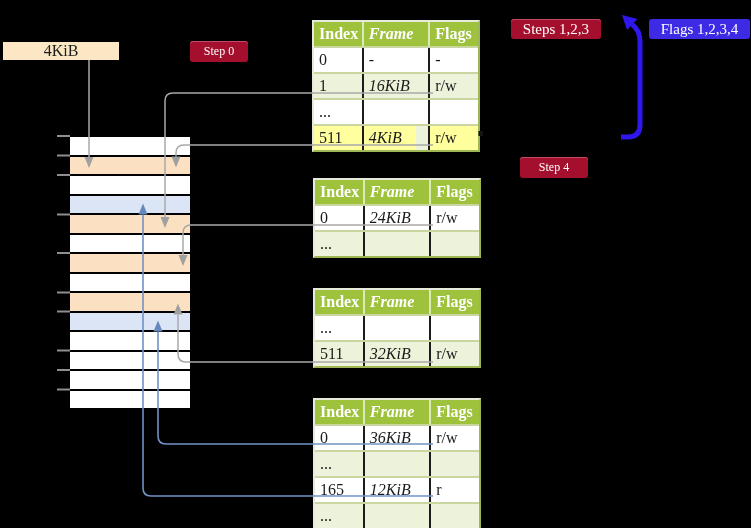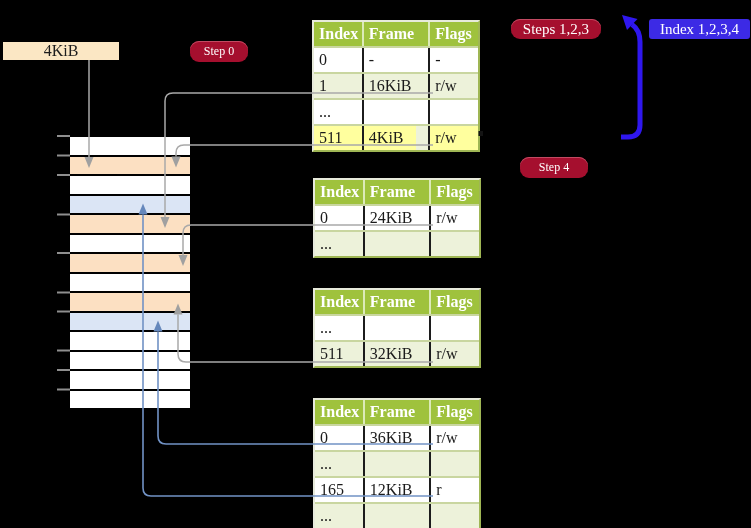--- a/index.html
+++ b/index.html
@@ -2,34 +2,34 @@
 <html><head>
 <meta charset="utf-8">
 <style>
   html,body{margin:0;padding:0;background:#000;}
   .canvas{position:relative;width:751px;height:528px;background:#000;overflow:hidden;
           font-family:"Liberation Serif","DejaVu Serif",serif;}
 
   
   .badge{position:absolute;text-align:center;color:#fff;font-size:12px;line-height:20px;
          border-radius:3px;white-space:nowrap;}
-  .badge.red{background:#a50f2e;box-shadow:inset 0 1px 0 #c24a62;border-radius:9px;}
+  .badge.red{background:#a50f2e;box-shadow:inset 0 1px 0 #c24a62;}
   .badge.indigo{background:#3c2ae5;}
   .tanlabel{position:absolute;background:#fbe7c4;color:#1d1d1d;text-align:center;
             font-size:16px;line-height:18px;}
 
   
   .pt{position:absolute;width:168px;background:#fff;border:2px solid;
       border-color:#e7eadb #9fb654 #9fb654 #e7eadb;box-sizing:border-box;}
   .pt .row{display:flex;height:24px;}
   .pt .row + .row{border-top:2px solid #c9d6a0;}
   .pt .row > div{box-sizing:border-box;padding:1px 0 12px 5px;font-size:16px;line-height:22px;
                  color:#1a1a1a;overflow:hidden;}
   .pt .row > div:nth-child(1){width:53px;}
-  .pt .row > div:nth-child(2){width:60px;border-left:2px solid #1c1c1c;}
+  .pt .row > div:nth-child(2){width:60px;border-left:2px solid #1c1c1c;font-style:italic;}
   .pt .row > div:nth-child(3){width:55px;border-left:2px solid #1c1c1c;margin-left:12px;}
   .pt .hdr{background:#9fc23d;}
   .pt .hdr > div{color:#fff;font-weight:bold;}
   .pt .hdr > div:nth-child(2),.pt .hdr > div:nth-child(3){border-left:2px solid #dceab8;}
   .pt .shade{background:#edf2da;}
   .pt .hl{background:#ffff9e;}
 
   
   .strip-row{position:absolute;left:70px;width:120px;height:17.5px;background:#fff;}
 
@@ -40,21 +40,21 @@
 <body>
 
 <div class="canvas">
 
   <div class="tanlabel" style="left:3px;top:42px;width:116px;height:18px;">4KiB</div>
 
   <div class="badge red" style="left:190px;top:41px;width:58px;height:21px;">Step 0</div>
 
   <div class="badge red" style="left:511px;top:19px;width:90px;height:20px;font-size:15px;">Steps 1,2,3</div>
 
-  <div class="badge indigo" style="left:649px;top:19px;width:101px;height:20px;font-size:15px;">Index 1,2,3,4</div>
+  <div class="badge indigo" style="left:649px;top:19px;width:101px;height:20px;font-size:15px;">Flags 1,2,3,4</div>
 
   <div class="badge red" style="left:520px;top:157px;width:68px;height:21px;">Step 4</div>
 
   <div class="strip-row" style="top: 137px; background: rgb(255, 255, 255);"></div>
   <div class="strip-row" style="top: 156.5px; background: rgb(252, 224, 194);"></div>
   <div class="strip-row" style="top: 176px; background: rgb(255, 255, 255);"></div>
   <div class="strip-row" style="top: 195.5px; background: rgb(219, 229, 245);"></div>
   <div class="strip-row" style="top: 215px; background: rgb(252, 224, 194);"></div>
   <div class="strip-row" style="top: 234.5px; background: rgb(255, 255, 255);"></div>
   <div class="strip-row" style="top: 254px; background: rgb(252, 224, 194);"></div>

